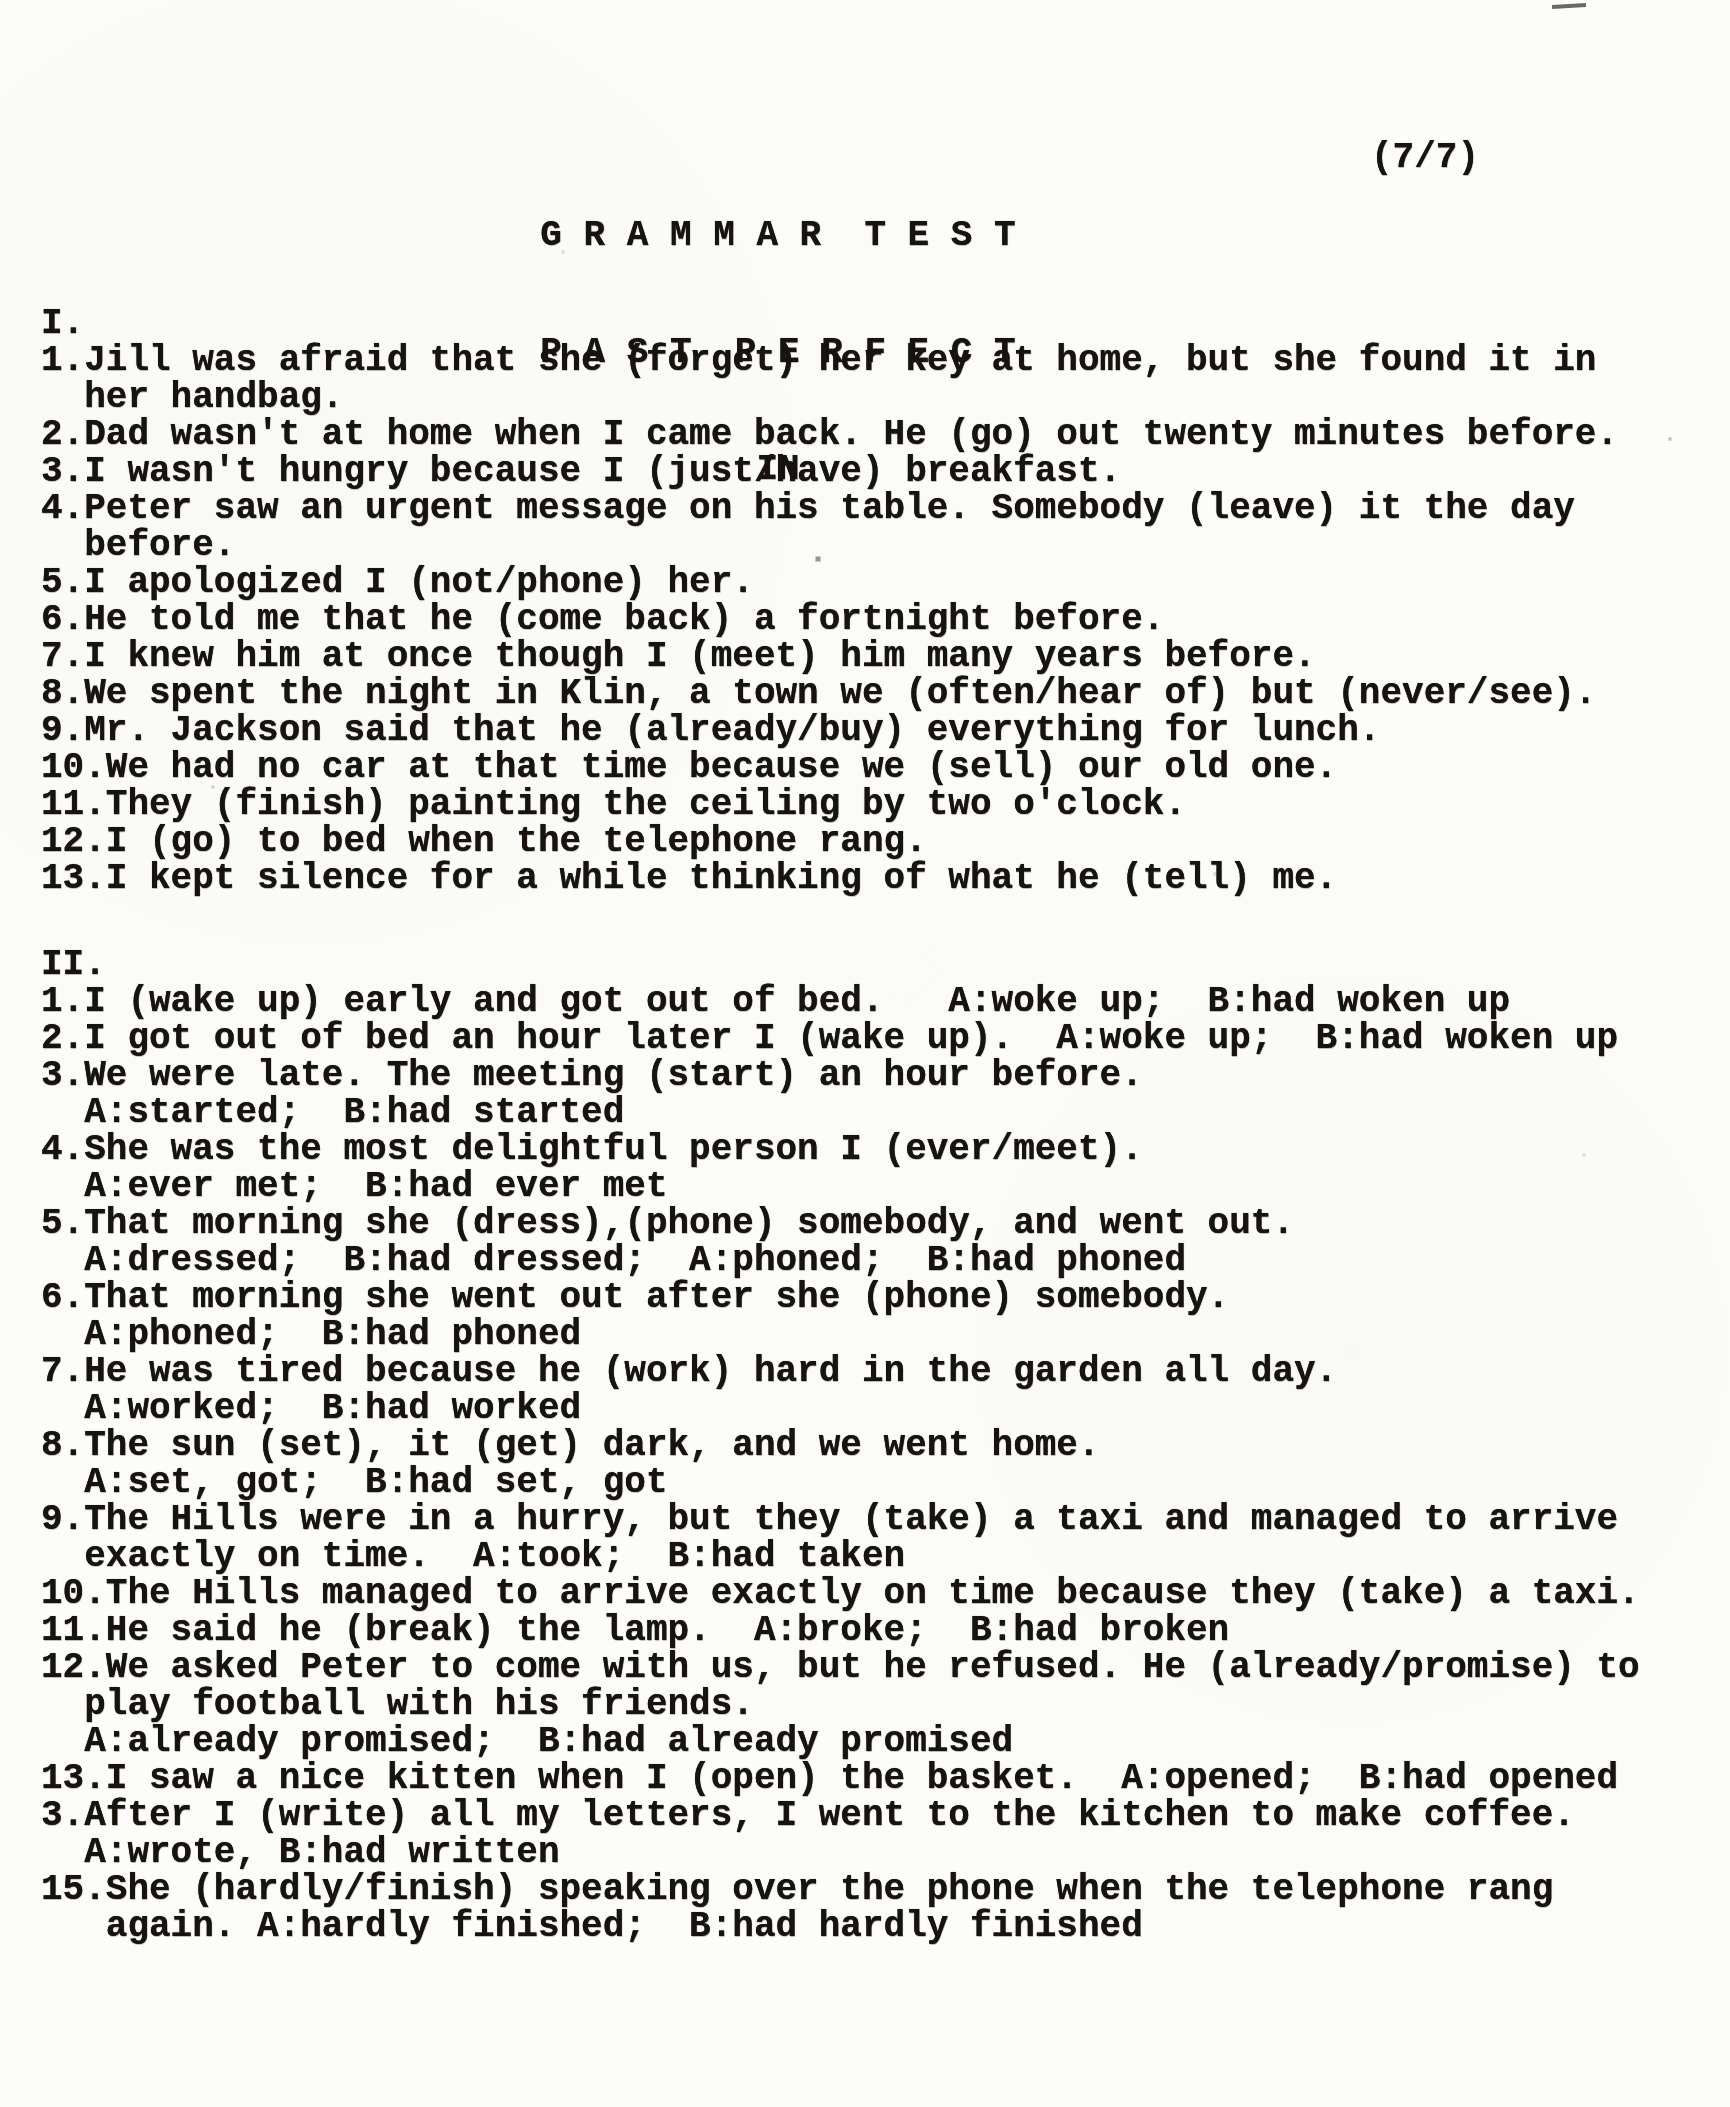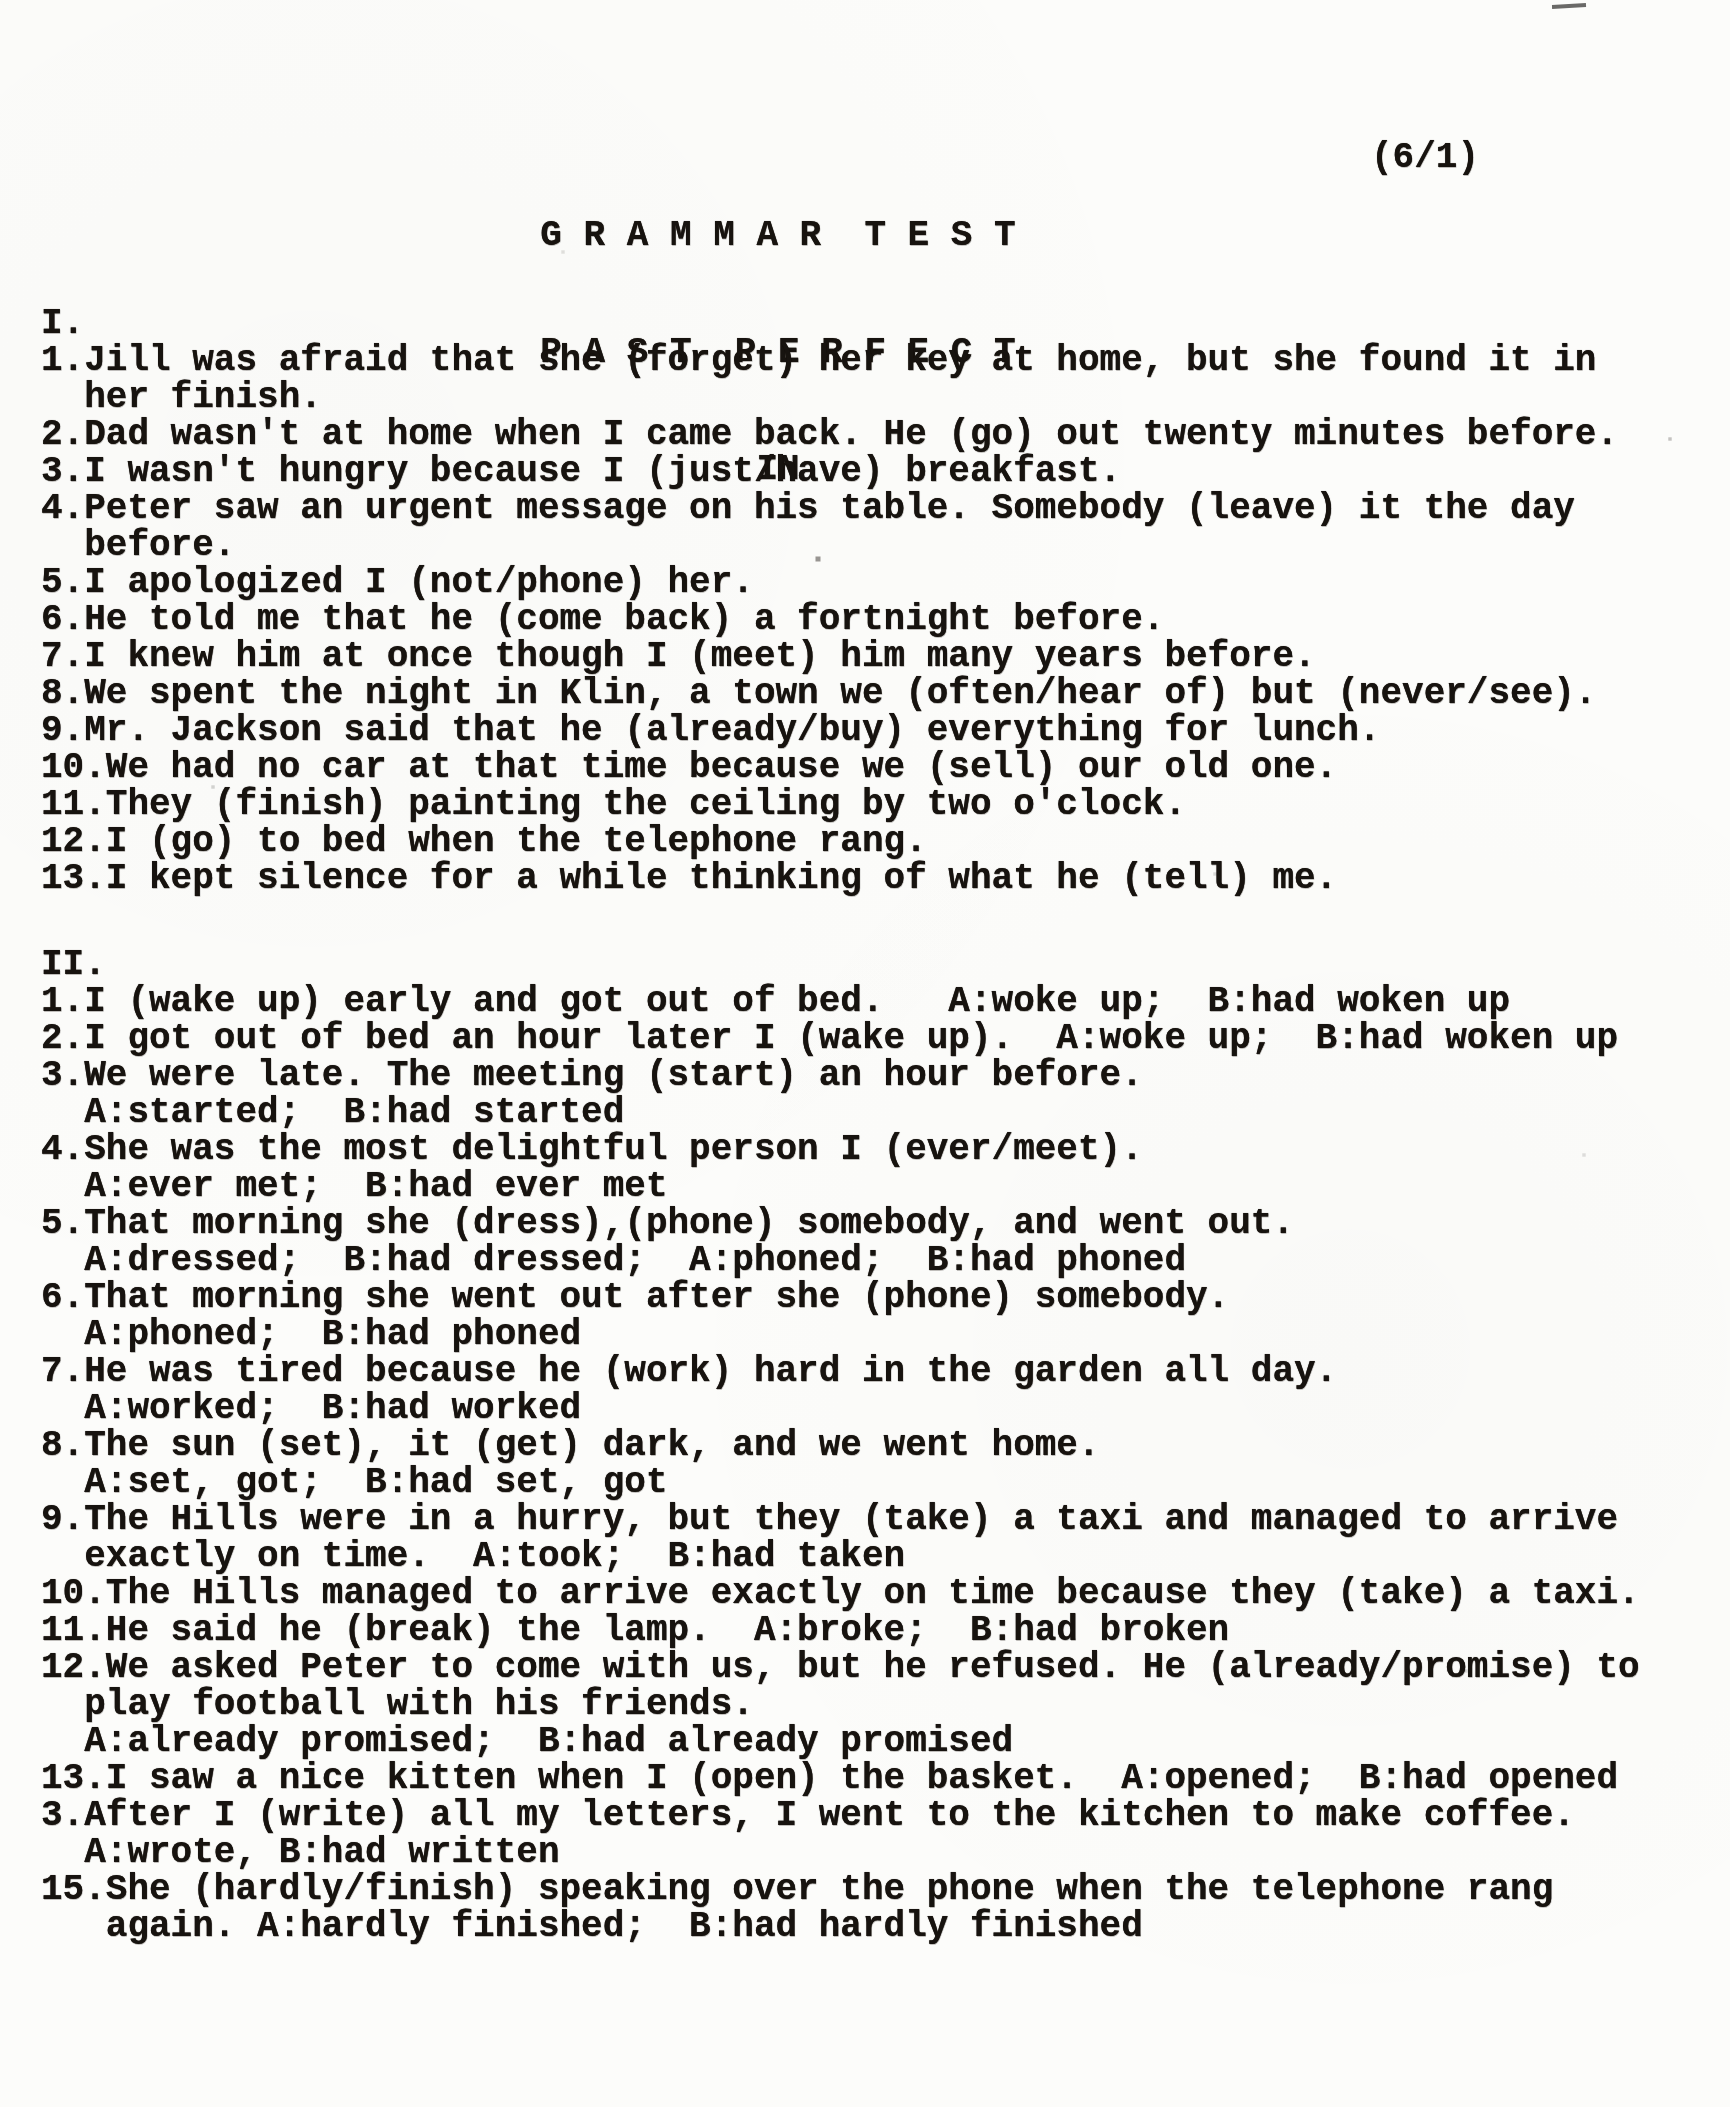--- a/index.html
+++ b/index.html
@@ -83,32 +83,32 @@
   }
 </style>
 </head>
 <body>
 
 <div class="page">
 
   <div class="artifact-dash"></div>
   <div class="scan-noise"></div>
 
-  <div class="page-number ink">(6/1)</div>
+  <div class="page-number ink">(7/7)</div>
 
   <div class="title-block ink">
     <div>G R A M M A R  T E S T</div>
     <div>P A S T  P E R F E C T</div>
     <div>IN</div>
   </div>
 
   <div class="body-text ink">
     <div class="line">I.</div>
     <div class="line">1.Jill was afraid that she (forget) her key at home, but she found it in</div>
-    <div class="line">  her finish.</div>
+    <div class="line">  her handbag.</div>
     <div class="line">2.Dad wasn't at home when I came back. He (go) out twenty minutes before.</div>
     <div class="line">3.I wasn't hungry because I (just/have) breakfast.</div>
     <div class="line">4.Peter saw an urgent message on his table. Somebody (leave) it the day</div>
     <div class="line">  before.</div>
     <div class="line">5.I apologized I (not/phone) her.</div>
     <div class="line">6.He told me that he (come back) a fortnight before.</div>
     <div class="line">7.I knew him at once though I (meet) him many years before.</div>
     <div class="line">8.We spent the night in Klin, a town we (often/hear of) but (never/see).</div>
     <div class="line">9.Mr. Jackson said that he (already/buy) everything for lunch.</div>
     <div class="line">10.We had no car at that time because we (sell) our old one.</div>

